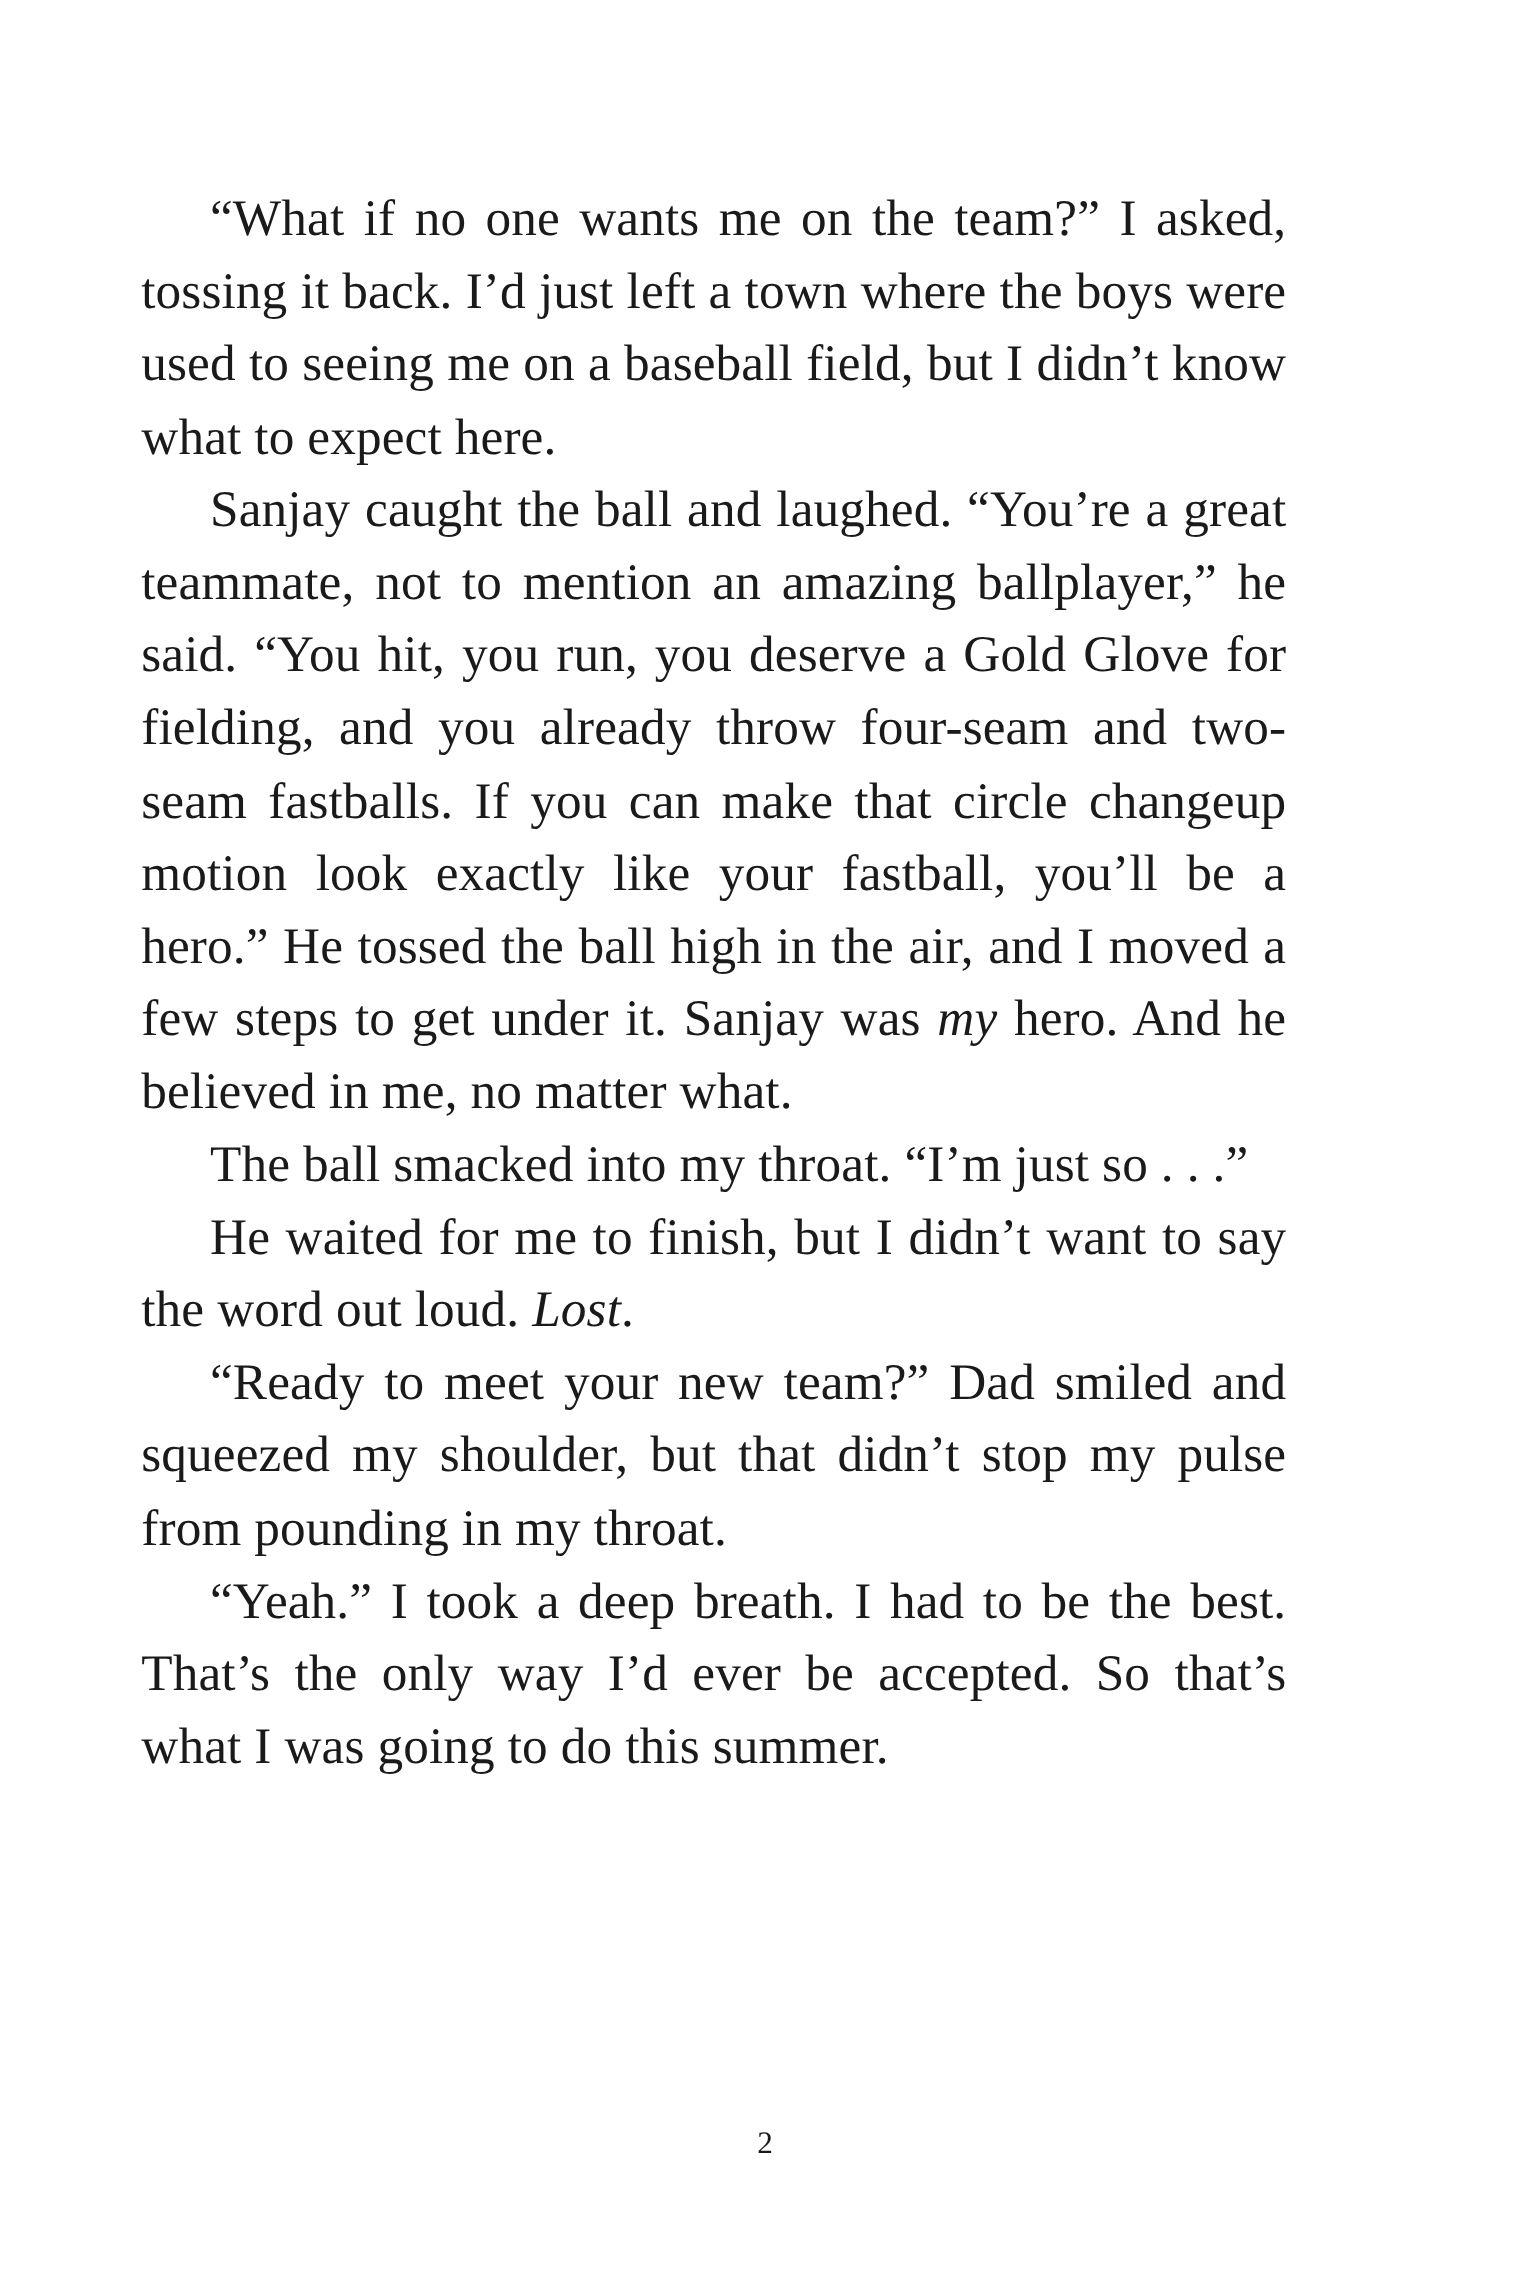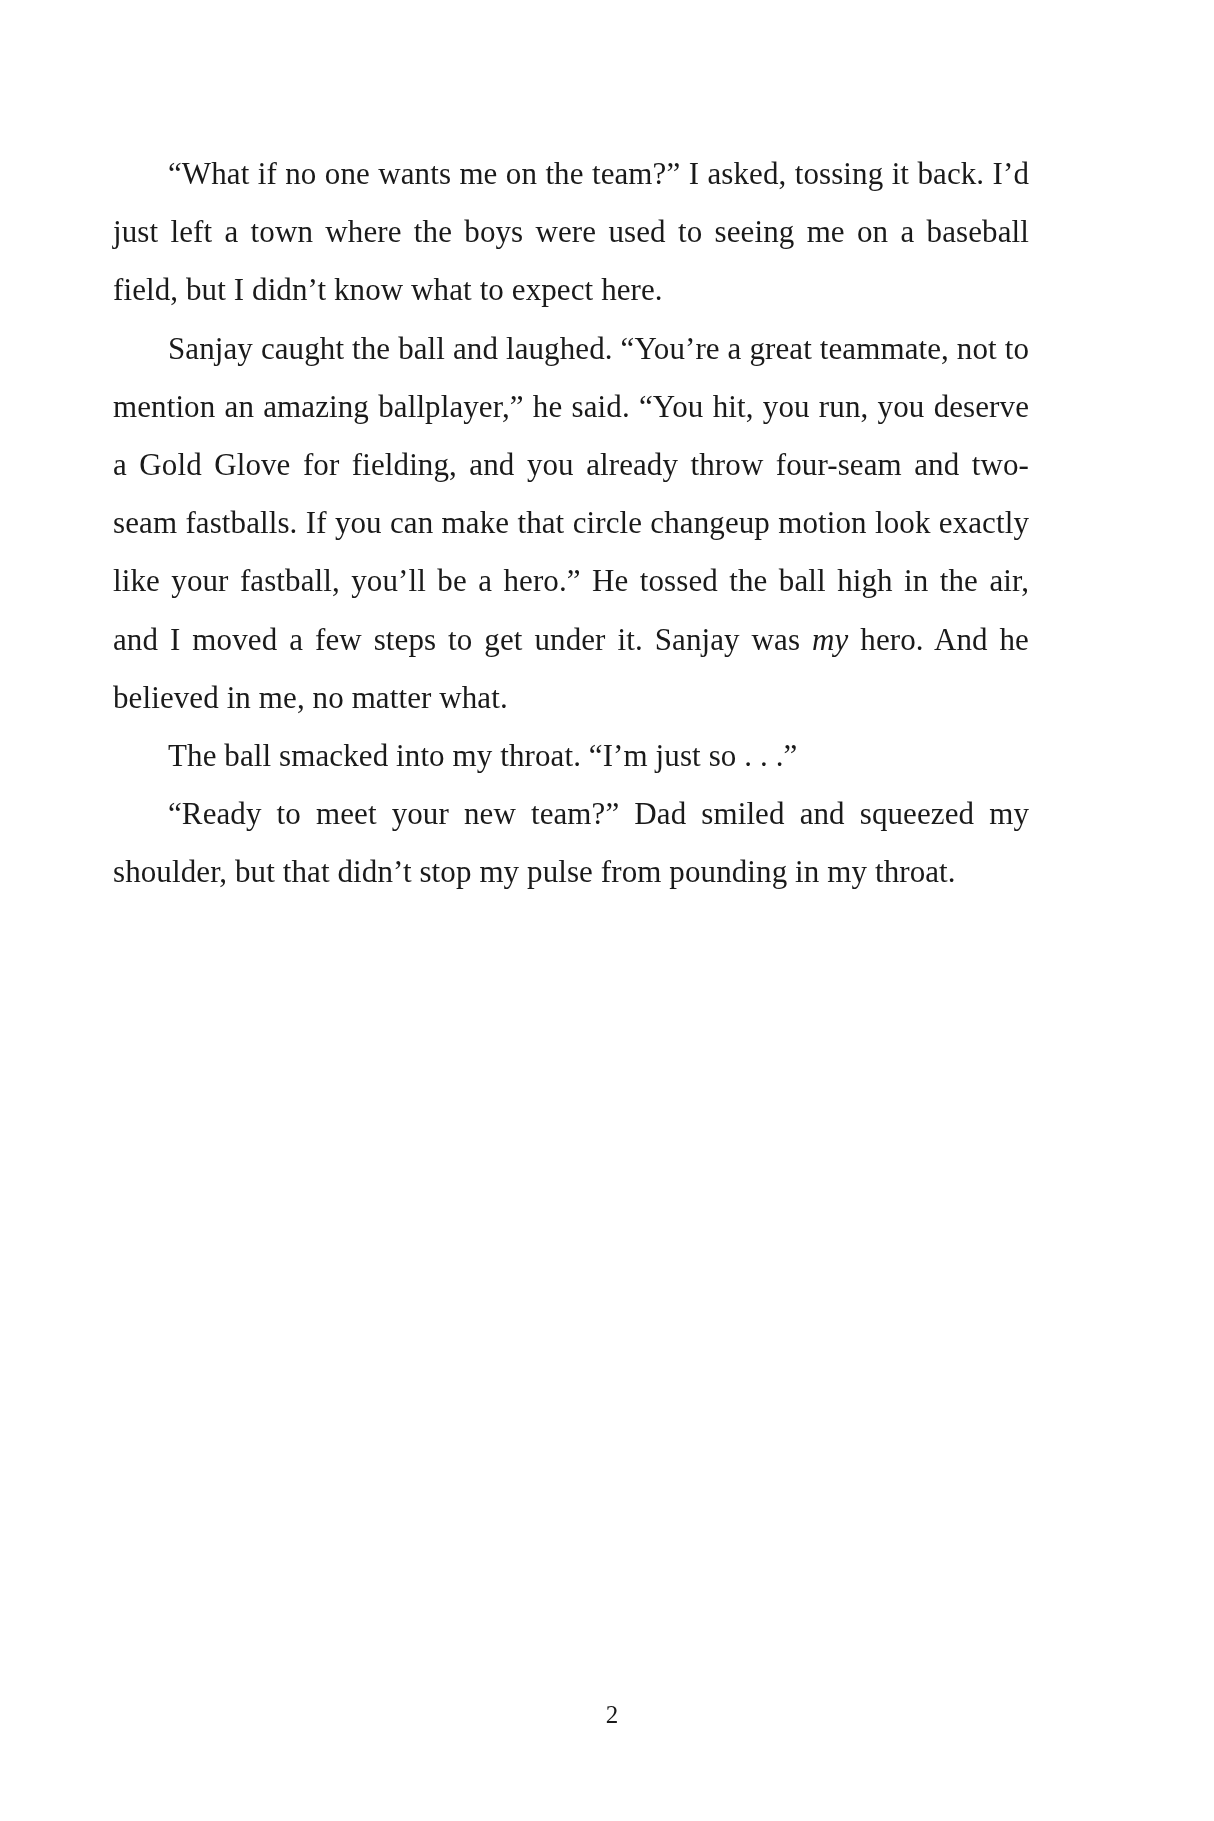--- a/index.html
+++ b/index.html
@@ -16,21 +16,21 @@
       font-family: "Liberation Serif", "DejaVu Serif", serif;
     }
     .page {
       position: absolute;
       left: 113px;
       top: 145px;
       width: 916px;
     }
     .para {
       margin: 0;
-      font-size: 31px;
+      font-size: 41px;
       line-height: 58.2px;
       text-align: justify;
       text-indent: 55px;
       hyphens: none;
       letter-spacing: 0.1px;
     }
     .para em {
       font-style: italic;
     }
     .page-number {
@@ -52,17 +52,23 @@
   <p class="para">
     <span>“What if no one wants me on the team?” I asked, tossing it back. I’d just left a town where the boys were used to seeing me on a baseball field, but I didn’t know what to expect here.</span>
   </p>
   <p class="para">
     <span>Sanjay caught the ball and laughed. “You’re a great teammate, not to mention an amazing ballplayer,” he said. “You hit, you run, you deserve a Gold Glove for fielding, and you already throw four-seam and two-seam fastballs. If you can make that circle changeup motion look exactly like your fastball, you’ll be a hero.” He tossed the ball high in the air, and I moved a few steps to get under it. Sanjay was </span><em>my</em><span> hero. And he believed in me, no matter what.</span>
   </p>
   <p class="para">
     <span>The ball smacked into my throat. “I’m just so . . .”</span>
   </p>
   <p class="para">
+    <span>He waited for me to finish, but I didn’t want to say the word out loud. </span><em>Lost</em><span>.</span>
+  </p>
+  <p class="para">
     <span>“Ready to meet your new team?” Dad smiled and squeezed my shoulder, but that didn’t stop my pulse from pounding in my throat.</span>
+  </p>
+  <p class="para">
+    <span>“Yeah.” I took a deep breath. I had to be the best. That’s the only way I’d ever be accepted. So that’s what I was going to do this summer.</span>
   </p>
 </div>
 
 <div class="page-number">2</div>
 
 </body></html>

